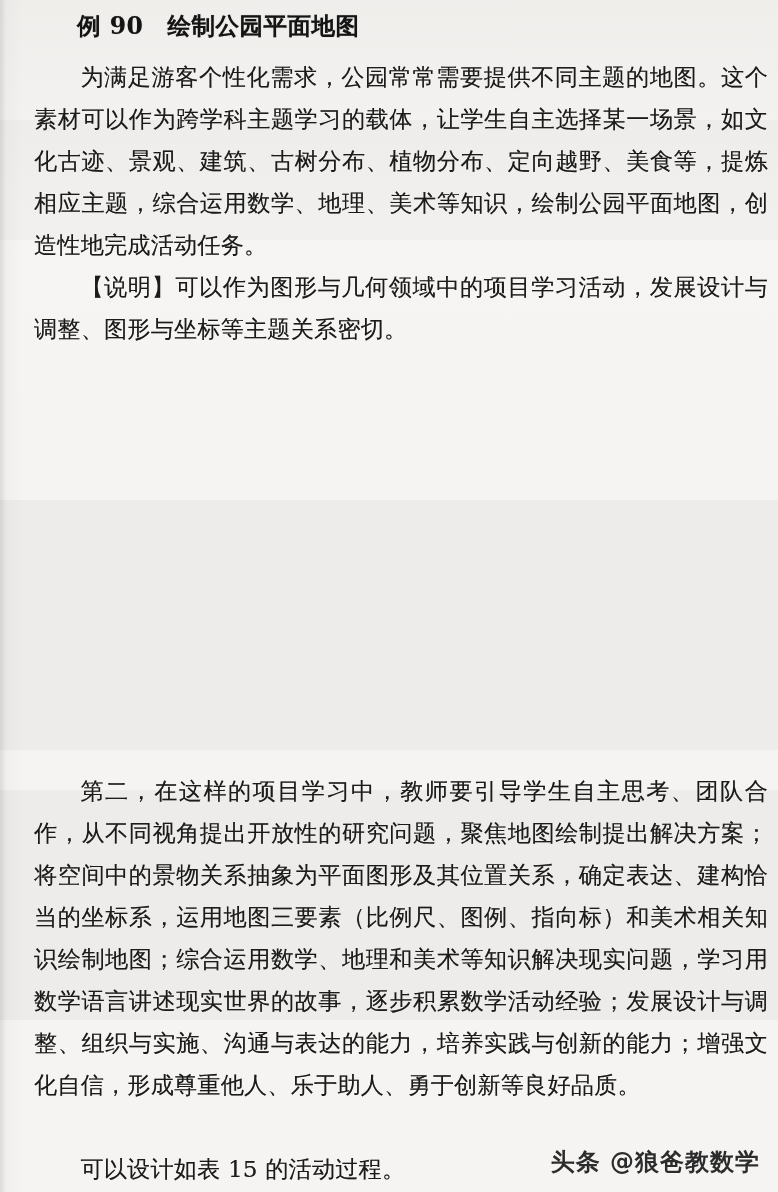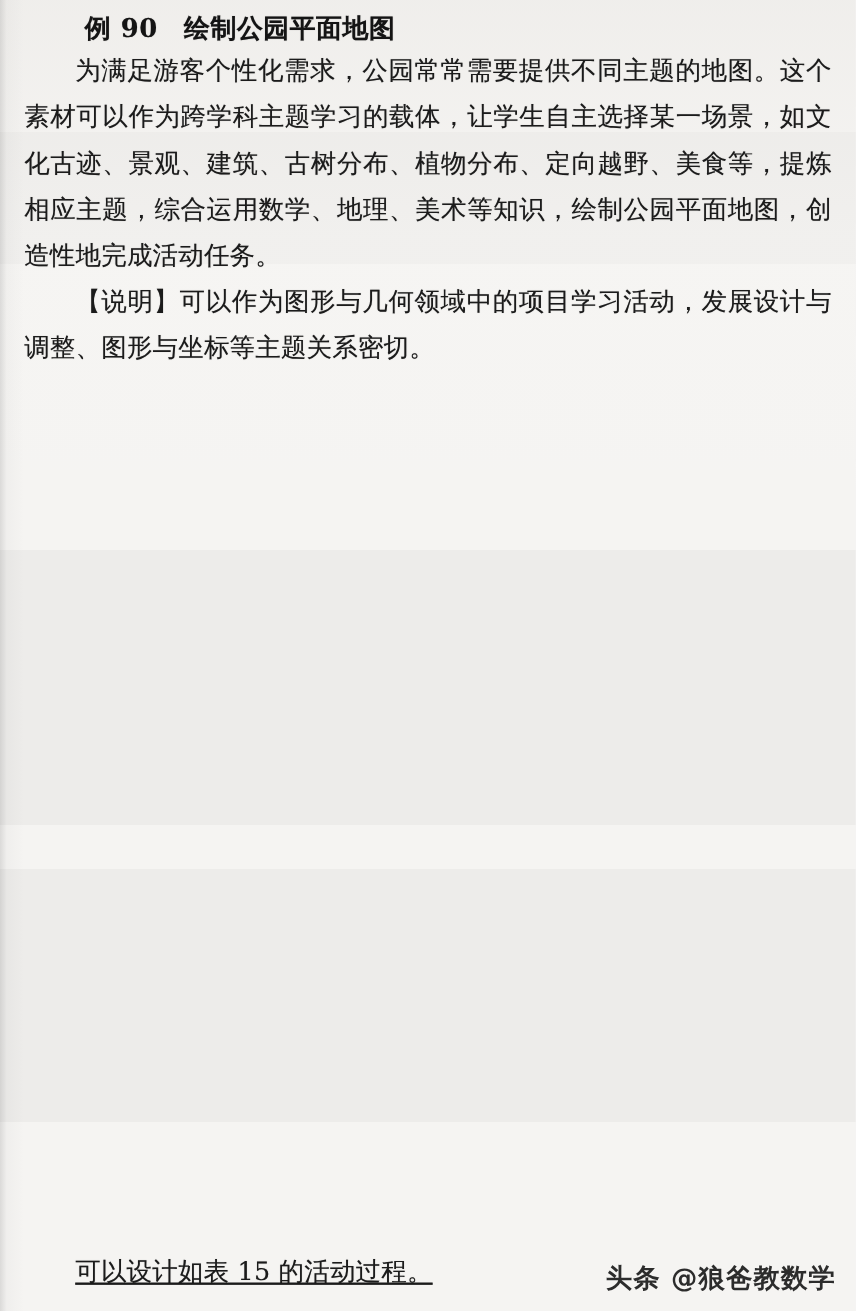--- a/index.html
+++ b/index.html
@@ -50,32 +50,32 @@
     left: 51px;
     top: 6px;
     white-space: pre;
     text-shadow: 0 0 0.7px rgba(40,40,40,0.55);
   }
 
   .para {
     position: absolute;
     left: 0;
     width: 734px;
-    margin: 0;
+    margin: 12px;
     font-size: 23.2px;
     line-height: 42px;
     color: #1b1b1b;
     text-align: justify;
     text-justify: inter-character;
     text-indent: 2em;
     letter-spacing: 0.15px;
     text-shadow: 0 0 0.65px rgba(45,45,45,0.5);
     -webkit-font-smoothing: antialiased;
   }
-  .para:last-of-type { text-align: left; text-decoration: underline; }
+  .para:last-of-type { text-align: left; }
 
   
   .p1 { top: 44px; }
   .p2 { top: 254px; }
   .p3 { top: 338px; }
   .p4 { top: 464px; }
   .p5 { top: 758px; }
   .p6 { top: 1136px; text-align: left; }
 
   
@@ -116,20 +116,21 @@
   <div class="content">
 
     <h1 class="doc-title">例 90　绘制公园平面地图</h1>
 
     <p class="para p1">为满足游客个性化需求，公园常常需要提供不同主题的地图。这个素材可以作为跨学科主题学习的载体，让学生自主选择某一场景，如文化古迹、景观、建筑、古树分布、植物分布、定向越野、美食等，提炼相应主题，综合运用数学、地理、美术等知识，绘制公园平面地图，创造性地完成活动任务。</p>
 
     <p class="para p2">【说明】可以作为图形与几何领域中的项目学习活动，发展设计与调整、图形与坐标等主题关系密切。</p>
 
 
 
+    <p class="para p5">第二，在这样的项目学习中，教师要引导学生自主思考、团队合作，从不同视角提出开放性的研究问题，聚焦地图绘制提出解决方案；将空间中的景物关系抽象为平面图形及其位置关系，确定表达、建构恰当的坐标系，运用地图三要素（比例尺、图例、指向标）和美术相关知识绘制地图；综合运用数学、地理和美术等知识解决现实问题，学习用数学语言讲述现实世界的故事，逐步积累数学活动经验；发展设计与调整、组织与实施、沟通与表达的能力，培养实践与创新的能力；增强文化自信，形成尊重他人、乐于助人、勇于创新等良好品质。</p>
 
     <p class="para p6">可以设计如表 15 的活动过程。</p>
 
   </div>
 
   <div class="watermark">头条 @狼爸教数学</div>
 
 </div>
 
 </body></html>

